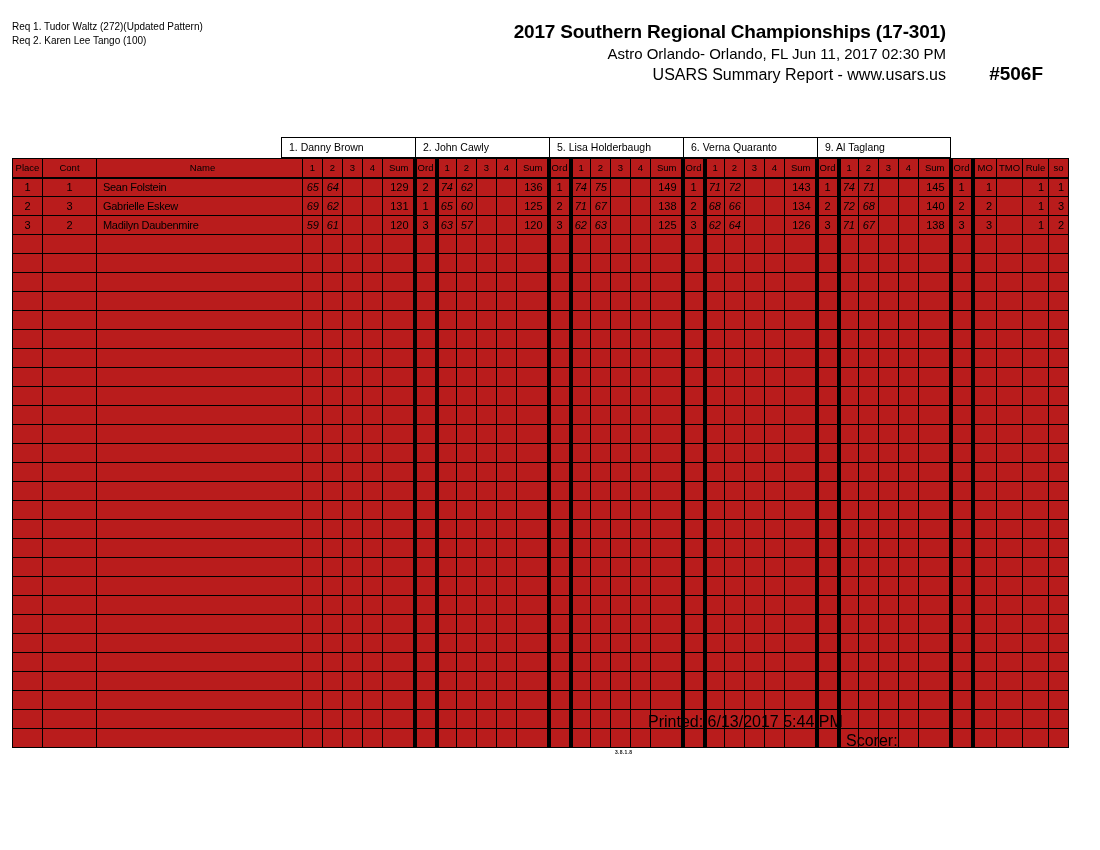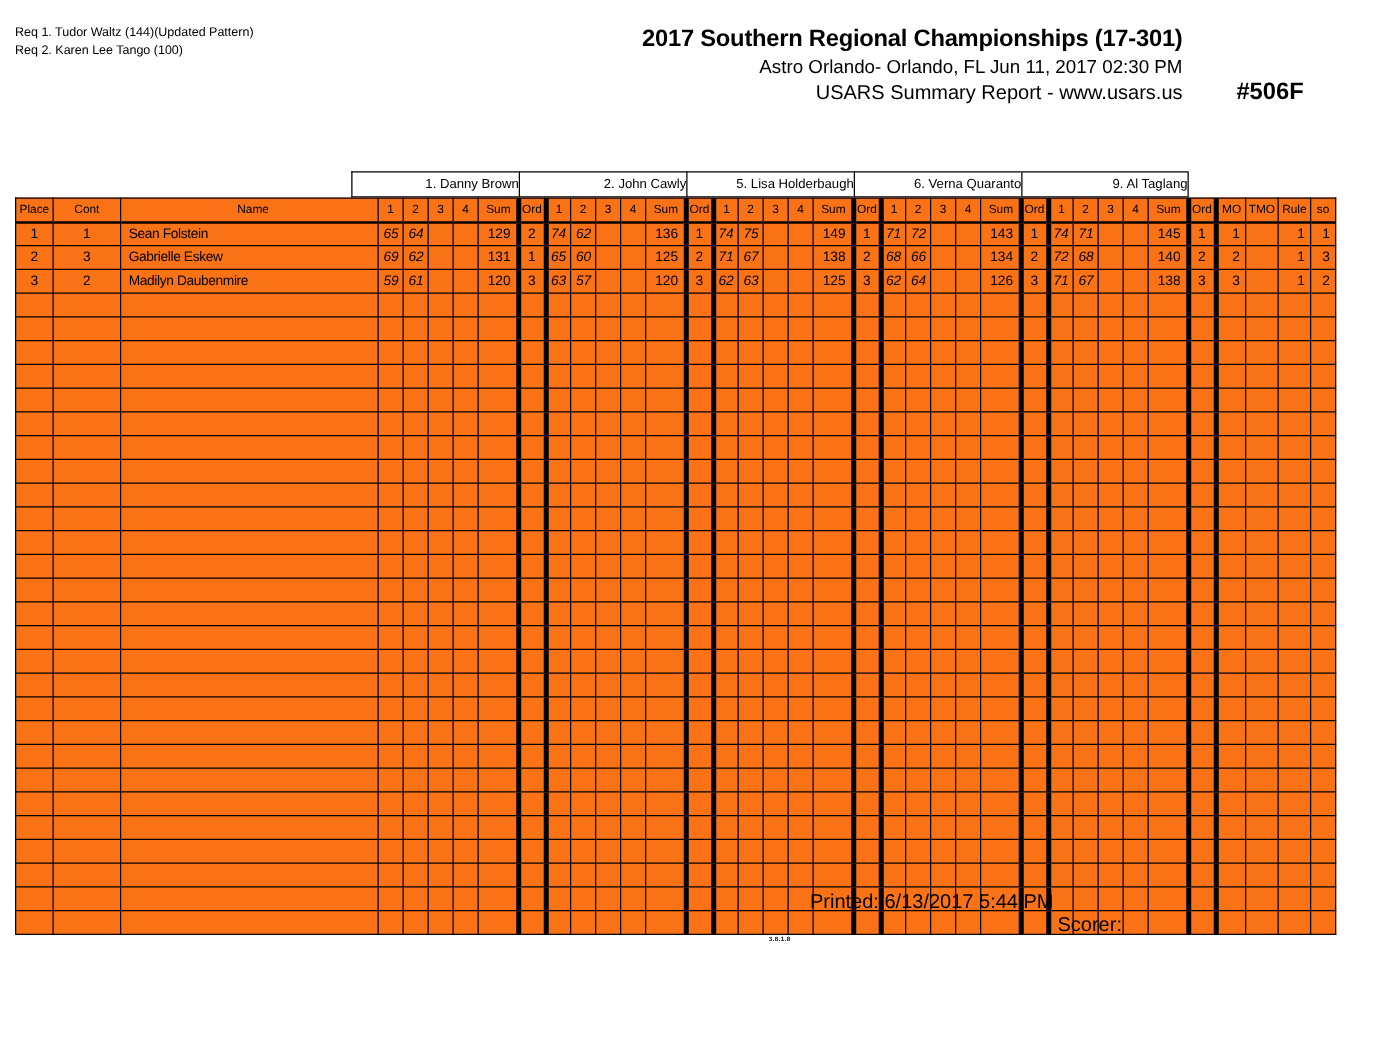--- a/index.html
+++ b/index.html
@@ -64,21 +64,20 @@
     font-weight: bold;
     margin-top: 40px;
   }
 
   
   #judge-header {
     position: absolute;
     left: 281px; top: 137px;
     height: 21px;
     display: flex;
-    text-align: right;
   }
   .judge-name-cell {
     width: 134px;
     height: 21px;
     border: 1px solid #000;
     border-right: none;
     font-size: 10.5px;
     line-height: 19px;
     padding-left: 7px;
     white-space: nowrap;
@@ -86,21 +85,21 @@
     background: #fff;
   }
   .judge-name-cell:last-child { border-right: 1px solid #000; }
 
   
   #grid {
     position: absolute;
     left: 12px; top: 158px;
     border-collapse: collapse;
     table-layout: fixed;
-    background: #f97316;
+    background: #b91c1c;
   }
   #grid td, #grid th {
     border: 1px solid #000;
     padding: 0;
     margin: 0;
     height: 19px;
     font-weight: normal;
     font-size: 11px;
     text-align: center;
     vertical-align: middle;
@@ -160,21 +159,21 @@
     left: 846px; top: 732px;
     font-size: 16px;
   }
 </style>
 </head>
 <body>
 
 <div id="page">
 
   <div id="req-block">
-    <span class="req-line">Req  1.   Tudor Waltz (144)(Updated Pattern)</span>
+    <span class="req-line">Req  1.   Tudor Waltz (272)(Updated Pattern)</span>
     <span class="req-line">Req  2.   Karen Lee Tango (100)</span>
   </div>
 
   <div id="header">
     <div id="title-main">2017 Southern Regional Championships (17-301)</div>
     <div id="title-venue">Astro Orlando- Orlando, FL  Jun 11, 2017  02:30 PM</div>
     <div id="title-report">USARS Summary Report - www.usars.us</div>
   </div>
 
   <div id="event-code">#506F</div>

